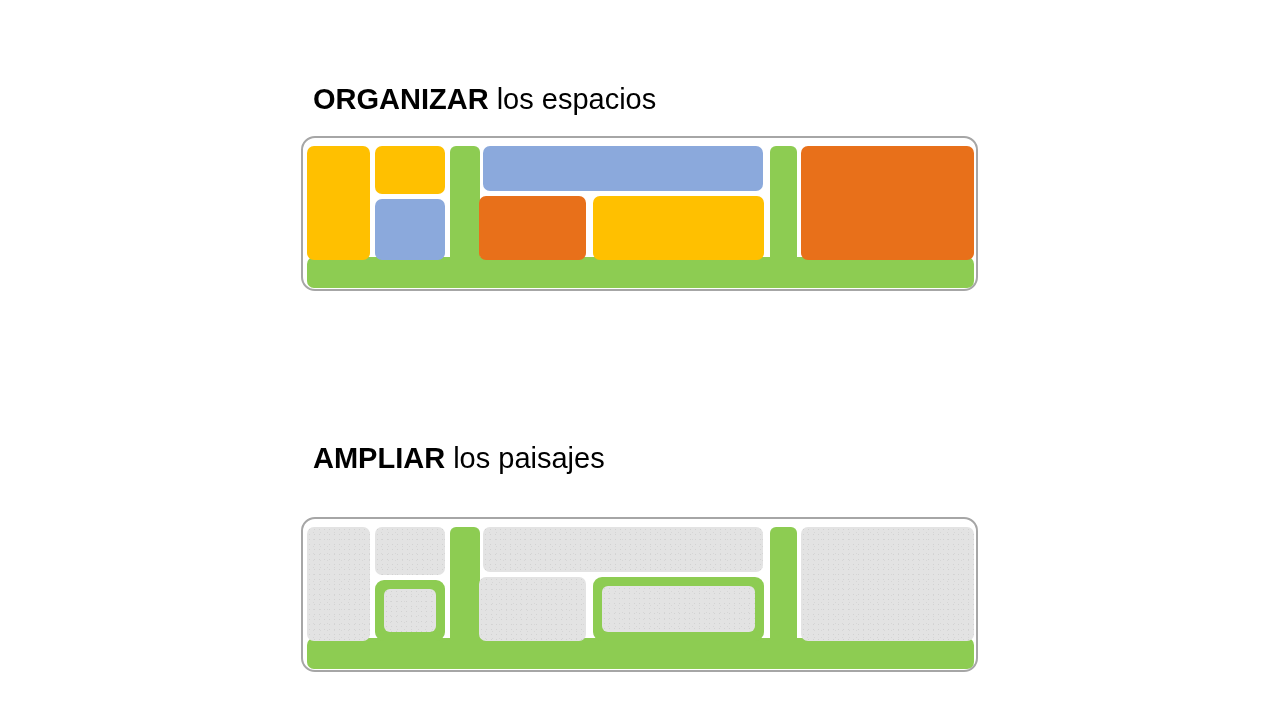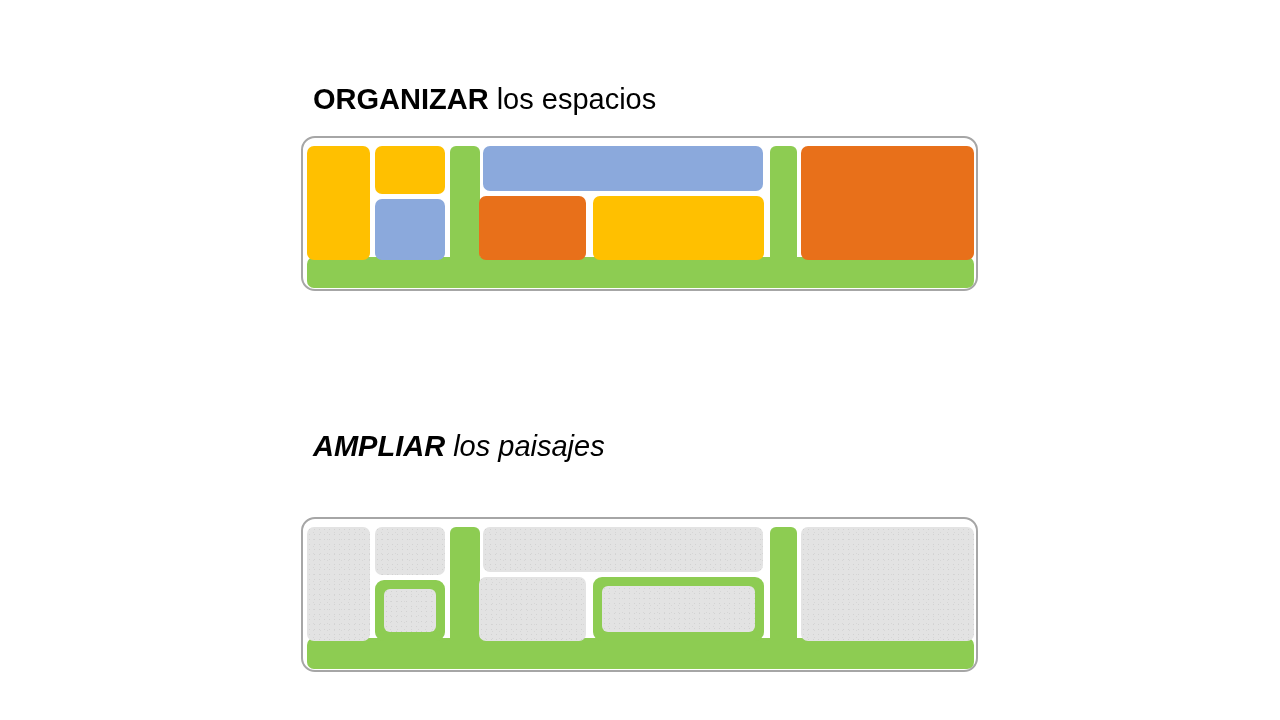--- a/index.html
+++ b/index.html
@@ -26,21 +26,21 @@
     white-space: nowrap;
     color: #000000;
   }
   .slide-title .strong {
     font-weight: bold;
   }
   .slide-title .light {
     font-weight: normal;
   }
   #title-organizar { top: 55px; margin-top: 26px; }
-  #title-ampliar   { top: 428px; font-style: italic; }
+  #title-ampliar   { top: 440px; }
 
   
   .diagram-frame {
     position: absolute;
     left: 301px;
     width: 677px;
     border: 2px solid #a6a6a6;
     border-radius: 14px;
     background: #ffffff;
     box-sizing: border-box;

